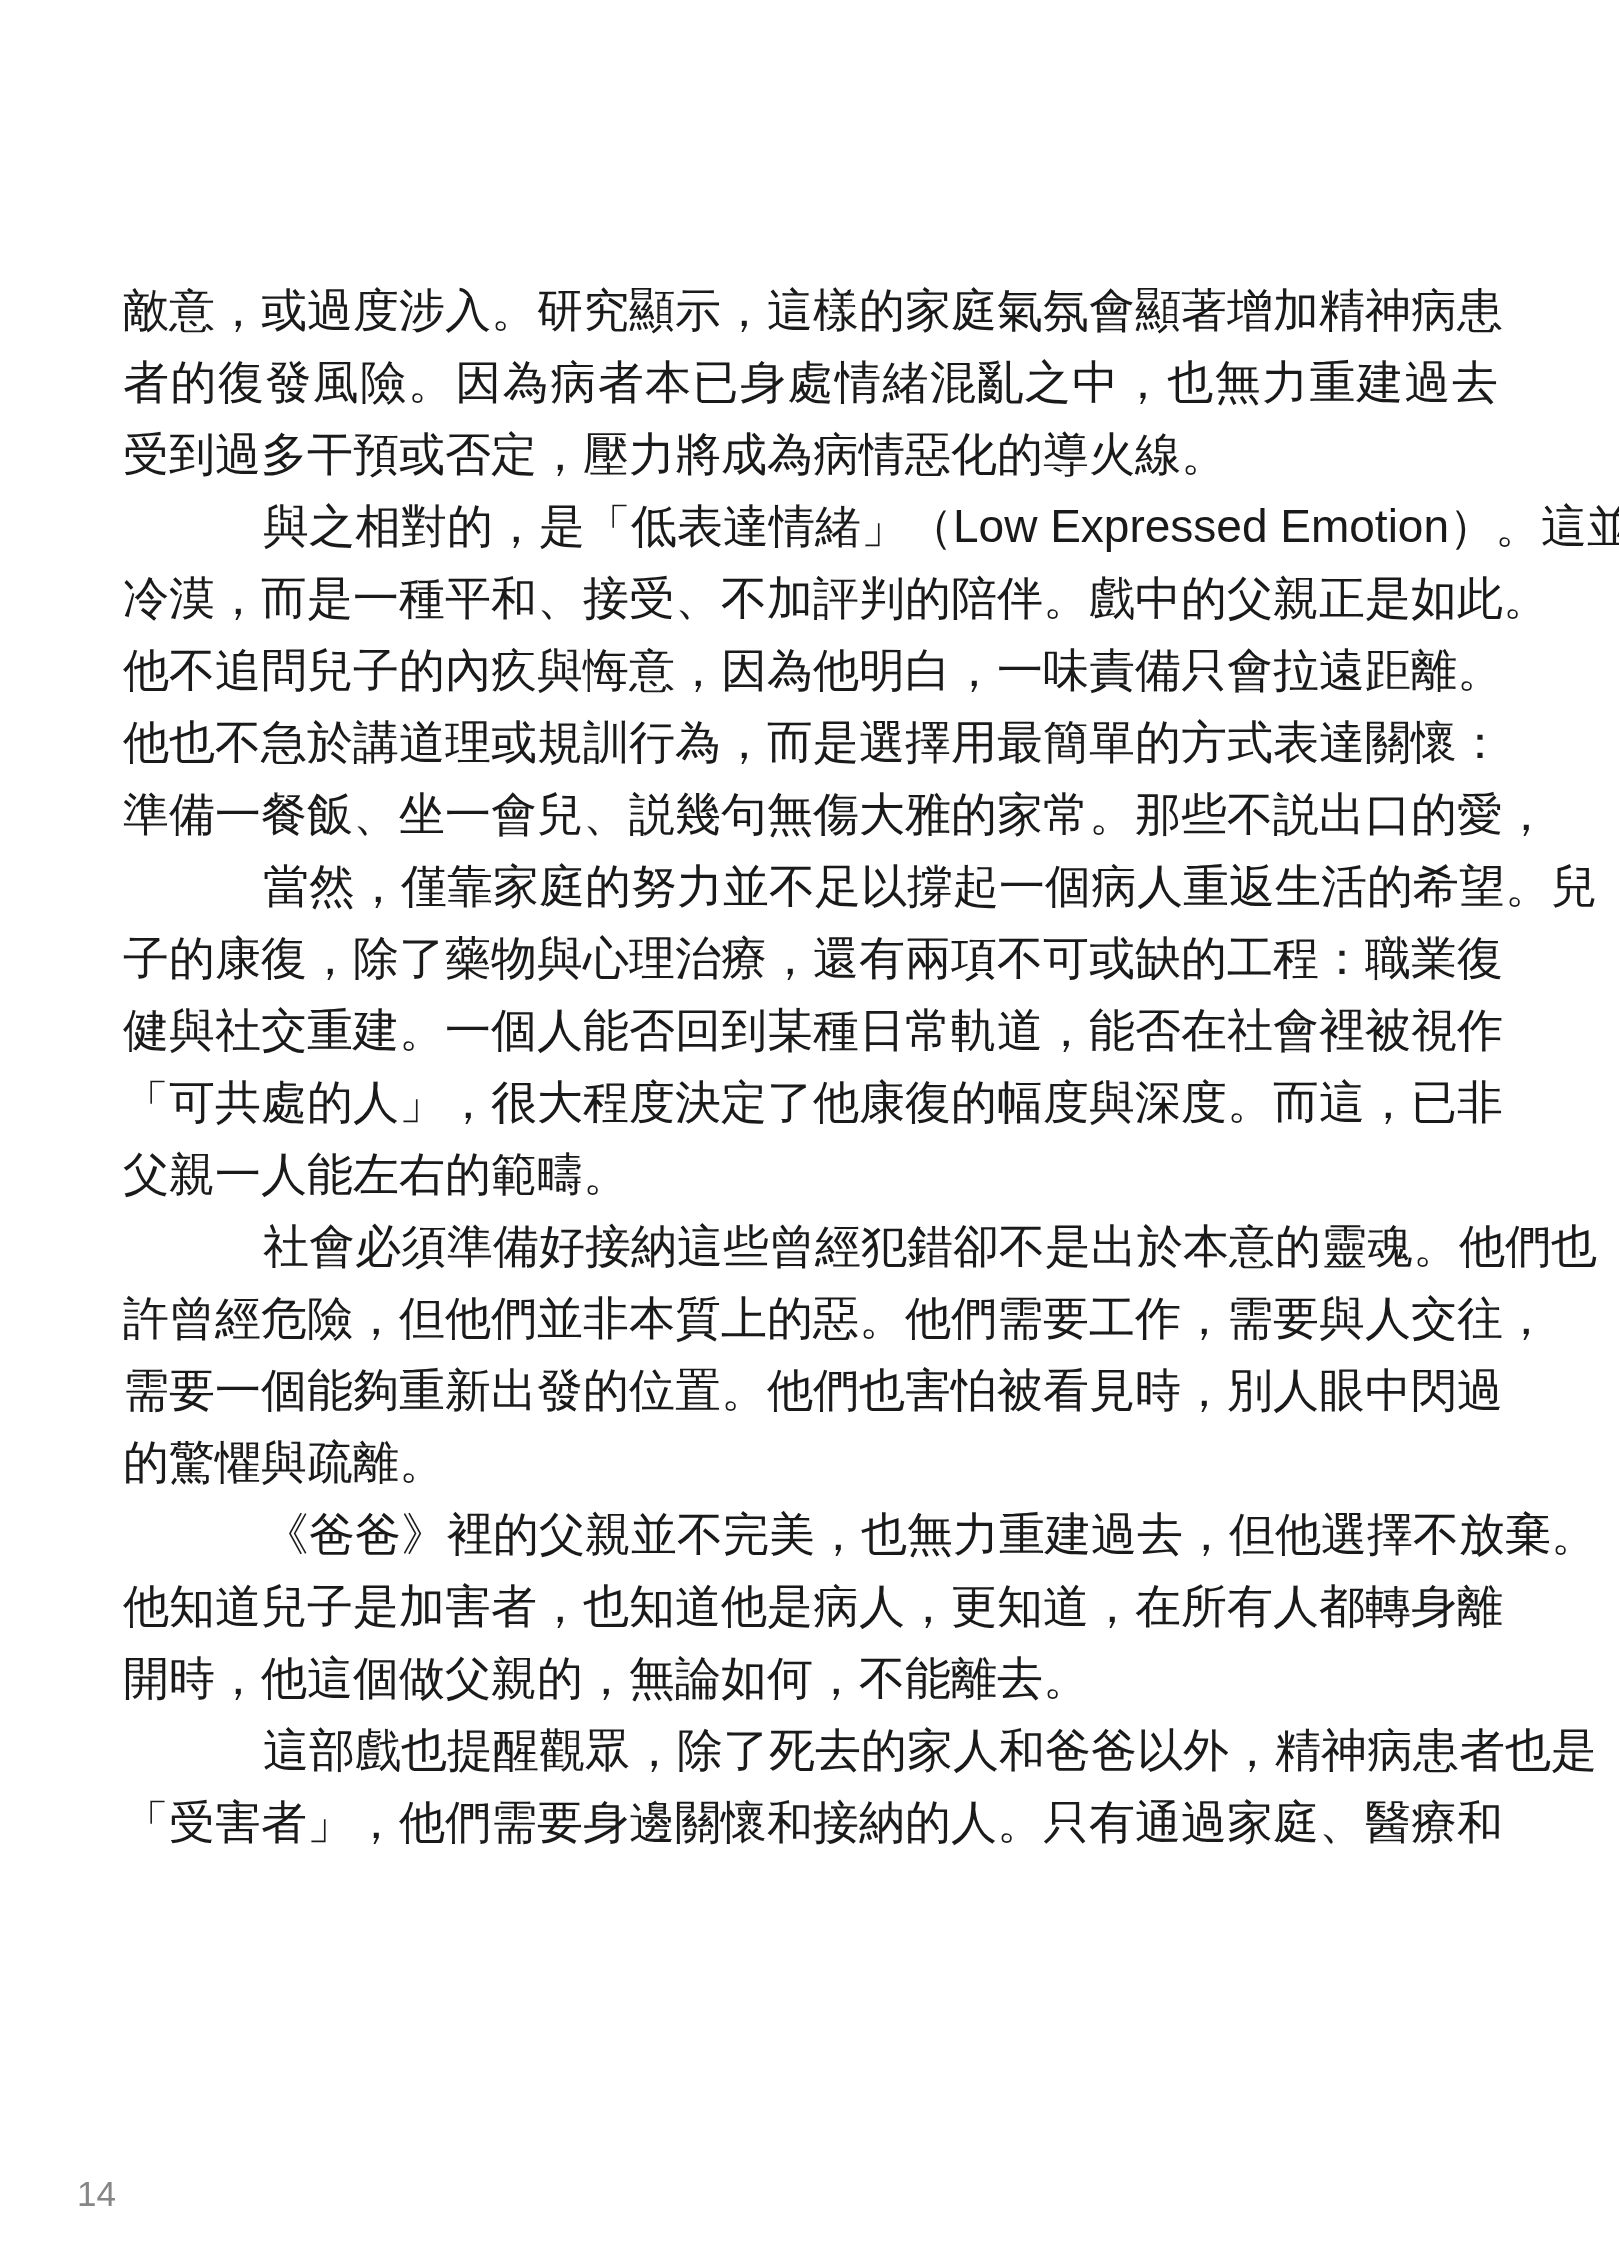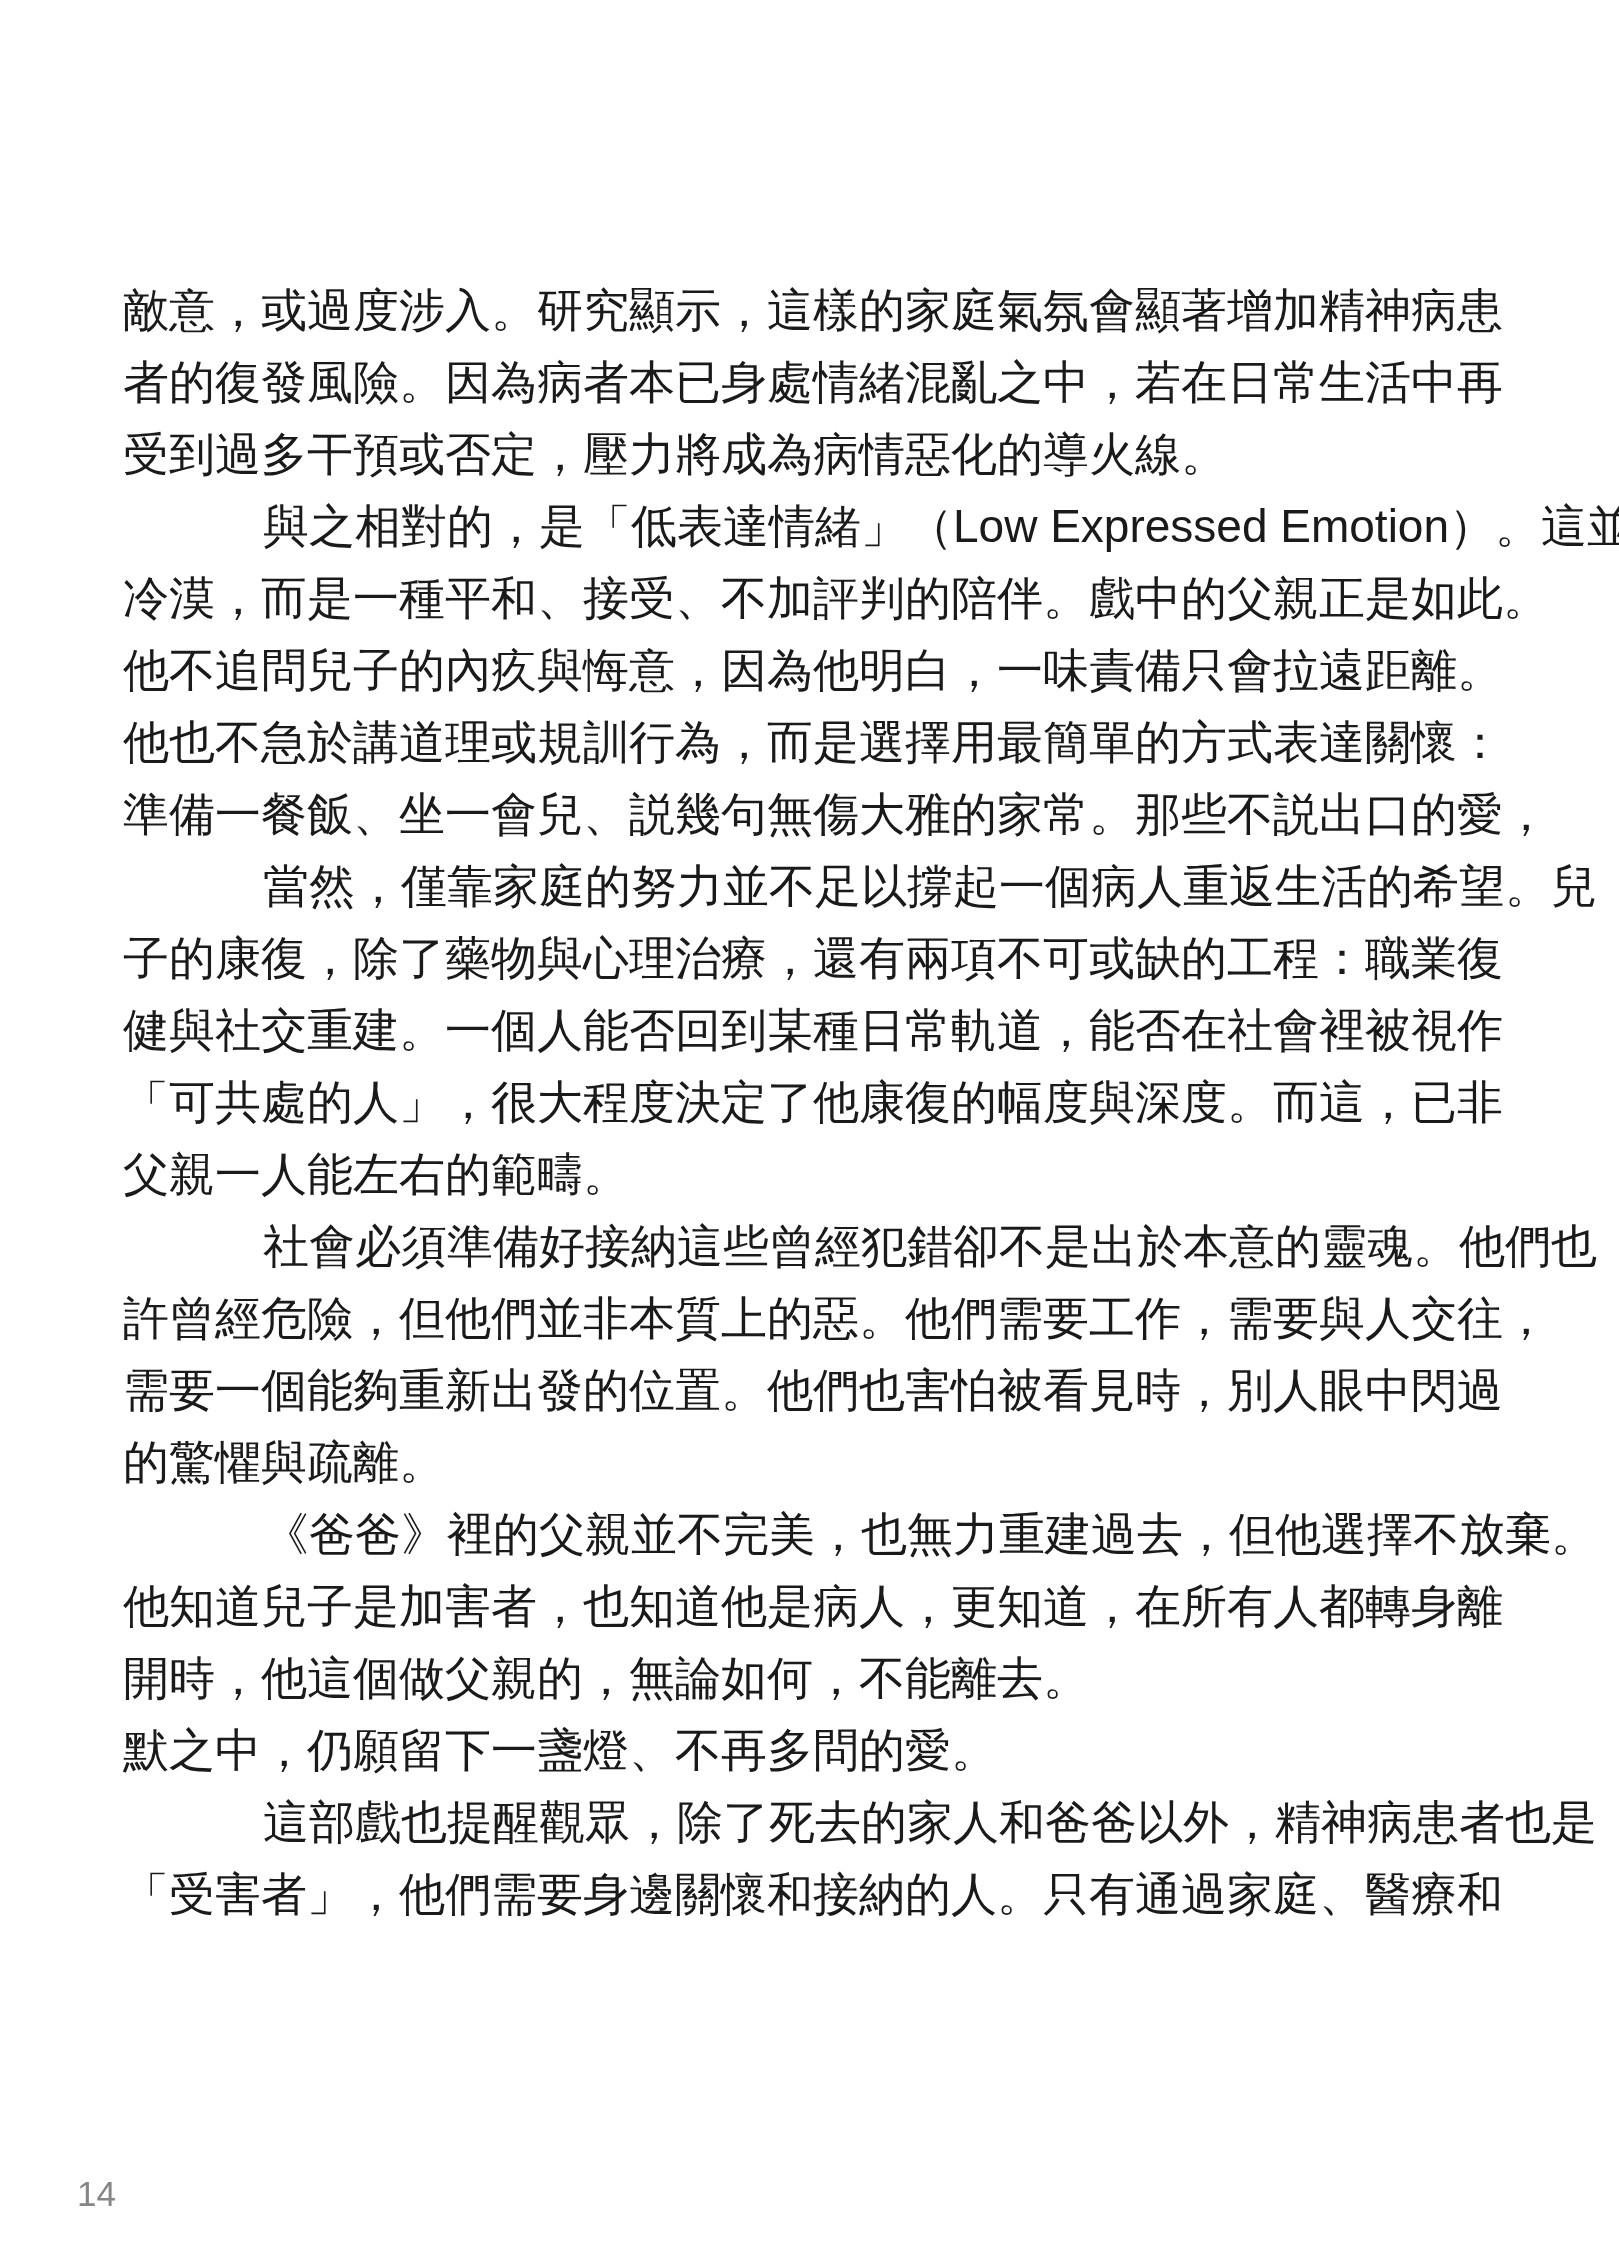--- a/index.html
+++ b/index.html
@@ -52,38 +52,37 @@
     font-family: Liberation Sans, sans-serif;
     font-weight: 400;
   }
 </style>
 </head>
 <body>
 
 <div class="page">
   <div class="text-block">
       <div class="text-line">敵意，或過度涉入。研究顯示，這樣的家庭氣氛會顯著增加精神病患</div>
-      <div class="text-line">者的復發風險。因為病者本已身處情緒混亂之中，若在日常生活中再</div>
+      <div class="text-line">者的復發風險。因為病者本已身處情緒混亂之中，也無力重建過去</div>
       <div class="text-line para-end">受到過多干預或否定，壓力將成為病情惡化的導火線。</div>
       <div class="text-line indent">與之相對的，是「低表達情緒」（Low Expressed Emotion）。這並非</div>
       <div class="text-line">冷漠，而是一種平和、接受、不加評判的陪伴。戲中的父親正是如此。</div>
       <div class="text-line">他不追問兒子的內疚與悔意，因為他明白，一味責備只會拉遠距離。</div>
       <div class="text-line">他也不急於講道理或規訓行為，而是選擇用最簡單的方式表達關懷：</div>
       <div class="text-line">準備一餐飯、坐一會兒、説幾句無傷大雅的家常。那些不説出口的愛，</div>
       <div class="text-line indent">當然，僅靠家庭的努力並不足以撐起一個病人重返生活的希望。兒</div>
       <div class="text-line">子的康復，除了藥物與心理治療，還有兩項不可或缺的工程：職業復</div>
       <div class="text-line">健與社交重建。一個人能否回到某種日常軌道，能否在社會裡被視作</div>
       <div class="text-line">「可共處的人」，很大程度決定了他康復的幅度與深度。而這，已非</div>
       <div class="text-line para-end">父親一人能左右的範疇。</div>
       <div class="text-line indent">社會必須準備好接納這些曾經犯錯卻不是出於本意的靈魂。他們也</div>
       <div class="text-line">許曾經危險，但他們並非本質上的惡。他們需要工作，需要與人交往，</div>
       <div class="text-line">需要一個能夠重新出發的位置。他們也害怕被看見時，別人眼中閃過</div>
       <div class="text-line para-end">的驚懼與疏離。</div>
       <div class="text-line indent">《爸爸》裡的父親並不完美，也無力重建過去，但他選擇不放棄。</div>
       <div class="text-line">他知道兒子是加害者，也知道他是病人，更知道，在所有人都轉身離</div>
       <div class="text-line para-end">開時，他這個做父親的，無論如何，不能離去。</div>
-      <div class="text-line para-end">默之中，仍願留下一盞燈、不再多問的愛。</div>
       <div class="text-line indent">這部戲也提醒觀眾，除了死去的家人和爸爸以外，精神病患者也是</div>
       <div class="text-line">「受害者」，他們需要身邊關懷和接納的人。只有通過家庭、醫療和</div>
     </div>
   <div class="page-number">14</div>
 </div>
 
 
 </body></html>

